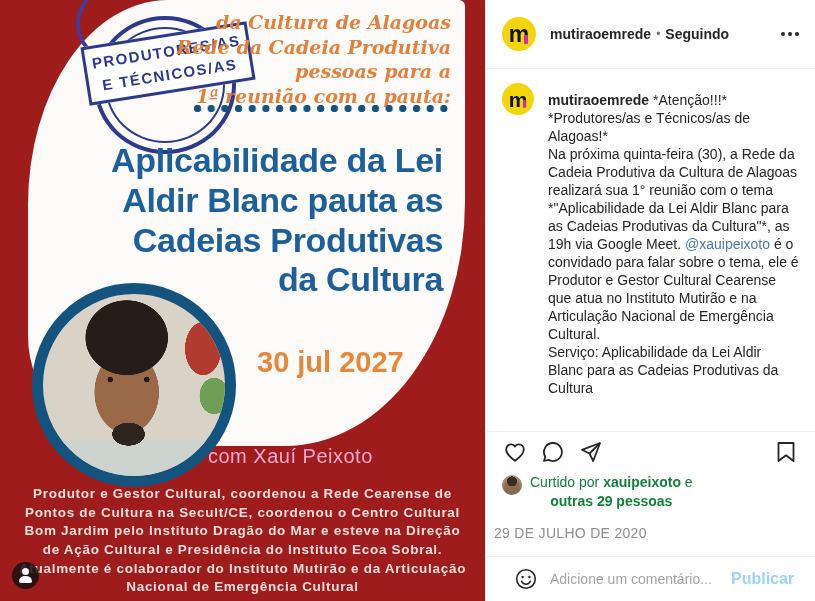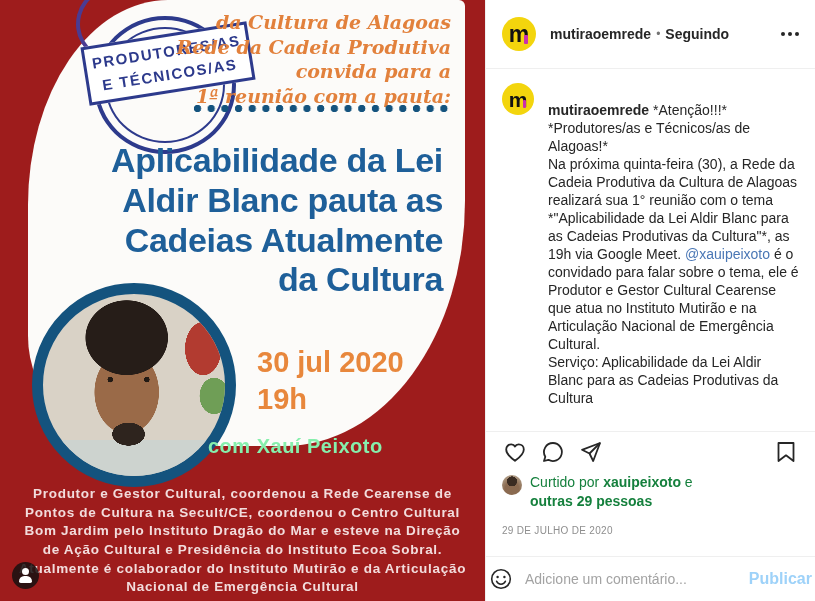--- a/index.html
+++ b/index.html
@@ -46,22 +46,22 @@
       radial-gradient(circle 3px at 57% 47%, #221a14 90%, rgba(0,0,0,0) 100%),
       radial-gradient(ellipse 64px 58px at 46% 24%, #261d18 64%, rgba(0,0,0,0) 65%),
       radial-gradient(ellipse 27px 19px at 47% 77%, #2e241e 60%, rgba(0,0,0,0) 61%),
       radial-gradient(ellipse 50px 64px at 46% 54%, #9a6a48 64%, rgba(0,0,0,0) 65%),
       radial-gradient(ellipse 30px 44px at 88% 30%, #b23b30 60%, rgba(0,0,0,0) 61%),
       radial-gradient(ellipse 24px 30px at 94% 56%, #6f9e56 60%, rgba(0,0,0,0) 61%),
       linear-gradient(rgba(0,0,0,0) 80%, #cdd3cf 80%);
   }
   .datetime { position:absolute; left:257px; top:344px; font-weight:bold;
             font-size:29px; line-height:1.28; color:#e8873c; }
-  .speaker { position:absolute; left:208px; top:435px; font-weight:bold;
-            font-size:20px; color:#86efac; letter-spacing:0.5px; }
+  .speaker { position:absolute; left:208px; top:445px; font-weight:normal;
+            font-size:20px; color:#f9a8d4; letter-spacing:0.5px; }
   .bio { position:absolute; left:15px; width:455px; top:485px; text-align:center;
             font-size:13.5px; font-weight:bold; letter-spacing:0.7px;
             line-height:1.38; color:#f2dcdc; }
   .tag-badge { position:absolute; left:12px; top:562px; width:27px; height:27px;
             border-radius:50%; background:rgba(22,17,17,0.85); }
   .tag-badge .head { position:absolute; left:10px; top:6px; width:7px; height:7px;
             border-radius:50%; background:#fff; }
   .tag-badge .body { position:absolute; left:7px; top:14px; width:13px; height:7px;
             border-radius:6px 6px 2px 2px; background:#fff; }
 
@@ -84,42 +84,42 @@
   .hdr-follow { font-weight:bold; font-size:14px; color:#262626; cursor:pointer;text-align:center; }
   .more-btn { margin-left:auto; display:flex; gap:3px; cursor:pointer; padding:6px 0; }
   .more-btn i { width:4px; height:4px; border-radius:50%; background:#262626; }
 
   .comments { flex:1; overflow:hidden; padding:14px 16px 0; }
   .comment-row { display:flex; align-items:flex-start; }
   .caption-col { margin-left:14px; width:253px; font-size:14px; line-height:18px;
                  color:#262626; }
   .caption-col .uname { font-weight:bold; cursor:pointer; }
   .caption-col p { }
-  .caption-col p:first-child { margin-top:18px; }
+  .caption-col p:first-child { margin-top:8px; }
   .mention { color:#4a77b5; cursor:pointer; }
 
   .actions { height:40px; flex:none; border-top:1px solid #efefef;
              display:flex; align-items:center; padding:0 10px; }
   .icon-btn { width:24px; height:24px; margin:0 7px; cursor:pointer; flex:none; }
   .icon-btn svg { width:24px; height:24px; display:block; }
   .save-btn { margin-left:auto; }
 
   .likes { height:47px; flex:none; padding:2px 16px 0; display:flex; }
   .liker-avatar { width:20px; height:20px; border-radius:50%; flex:none; margin:2px 8px 0 0;
      background: radial-gradient(circle 7px at 50% 32%, #3a2c22 70%, rgba(0,0,0,0) 72%),
                  radial-gradient(circle at 50% 70%, #8a6a50 40%, #c4b8a4 100%); cursor:pointer; }
   .likes-text { font-size:14px; line-height:19px; color:#15803d; }
   .likes-text b { cursor:pointer; }
-  .likes-text .others { display:block; font-weight:bold; }
-
-  .post-date { height:38px; flex:none; padding:7px 16px 0; font-size:10px;
+  .likes-text .others { display:block; font-weight:bold;text-align:center; }
+
+  .post-date { height:38px; flex:none; padding:7px 8px 0; font-size:14px;
                letter-spacing:0.3px; color:#8e8e8e; }
 
   .comment-box { height:45px; flex:none; border-top:1px solid #efefef;
-                 display:flex; align-items:center; padding:0 3px; }
+                 display:flex; align-items:center; padding:0 28px; }
   .emoji-btn { width:24px; height:24px; flex:none; cursor:pointer; }
   .comment-input { flex:1; border:none; outline:none; margin-left:12px;
                    font-size:14px; color:#262626; font-family:"Liberation Sans", sans-serif; }
   .comment-input::placeholder { color:#a3a3a3; }
   .publish-btn { border:none; background:none; font-weight:bold; font-size:16px;
                  color:#9ed2f9; cursor:pointer; font-family:"Liberation Sans", sans-serif; }
 </style>
 </head>
 <body>
 
@@ -132,40 +132,39 @@
     <div class="stamp-circle-outer"></div>
     <div class="stamp-circle-inner"></div>
     <div class="stamp-banner">
       <span>PRODUTORES/AS</span><br>
       <span>E TÉCNICOS/AS</span>
     </div>
 
     <div class="invite">
       <span>da Cultura de Alagoas</span>
       <span>Rede da Cadeia Produtiva</span>
-      <span>convida para a</span>
+      <span>pessoas para a</span>
       <span>1ª reunião com a pauta:</span>
     </div>
 
     <div class="dots-row"></div>
 
     <div class="flyer-title">
       <span>Aplicabilidade da Lei</span>
       <span>Aldir Blanc pauta as</span>
-      <span>Cadeias Atualmente</span>
+      <span>Cadeias Produtivas</span>
       <span>da Cultura</span>
     </div>
 
     <div class="photo-ring">
       <div class="portrait"></div>
     </div>
 
     <div class="datetime">
-      <div>30 jul 2020</div>
-      <div>19h</div>
+      <div>30 jul 2027</div>
     </div>
 
     <div class="speaker">com Xauí Peixoto</div>
 
     <div class="bio">Produtor e Gestor Cultural, coordenou a Rede Cearense de Pontos de Cultura na Secult/CE, coordenou o Centro Cultural Bom Jardim pelo Instituto Dragão do Mar e esteve na Direção de Ação Cultural e Presidência do Instituto Ecoa Sobral. Atualmente é colaborador do Instituto Mutirão e da Articulação Nacional de Emergência Cultural</div>
 
     <div class="tag-badge">
       <span class="head"></span>
       <span class="body"></span>
     </div>

